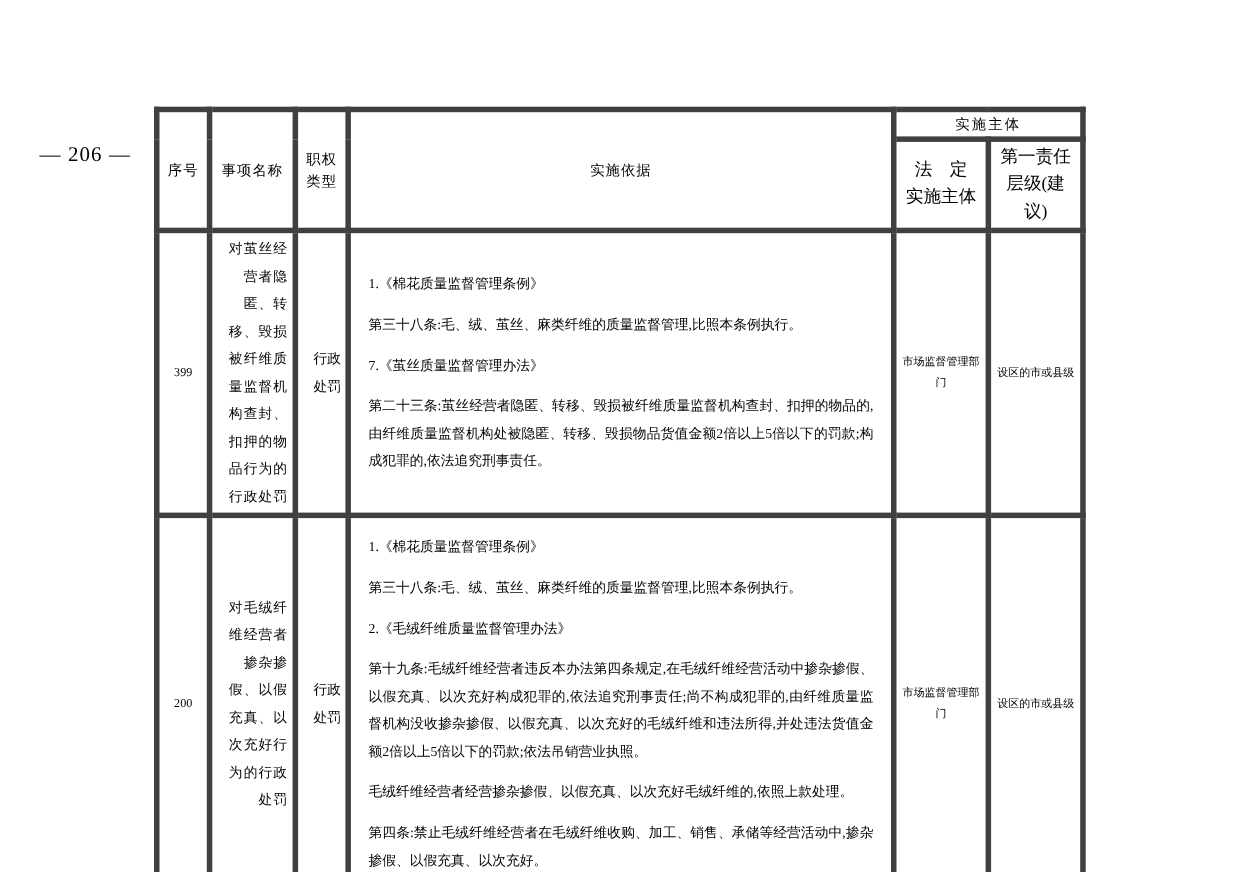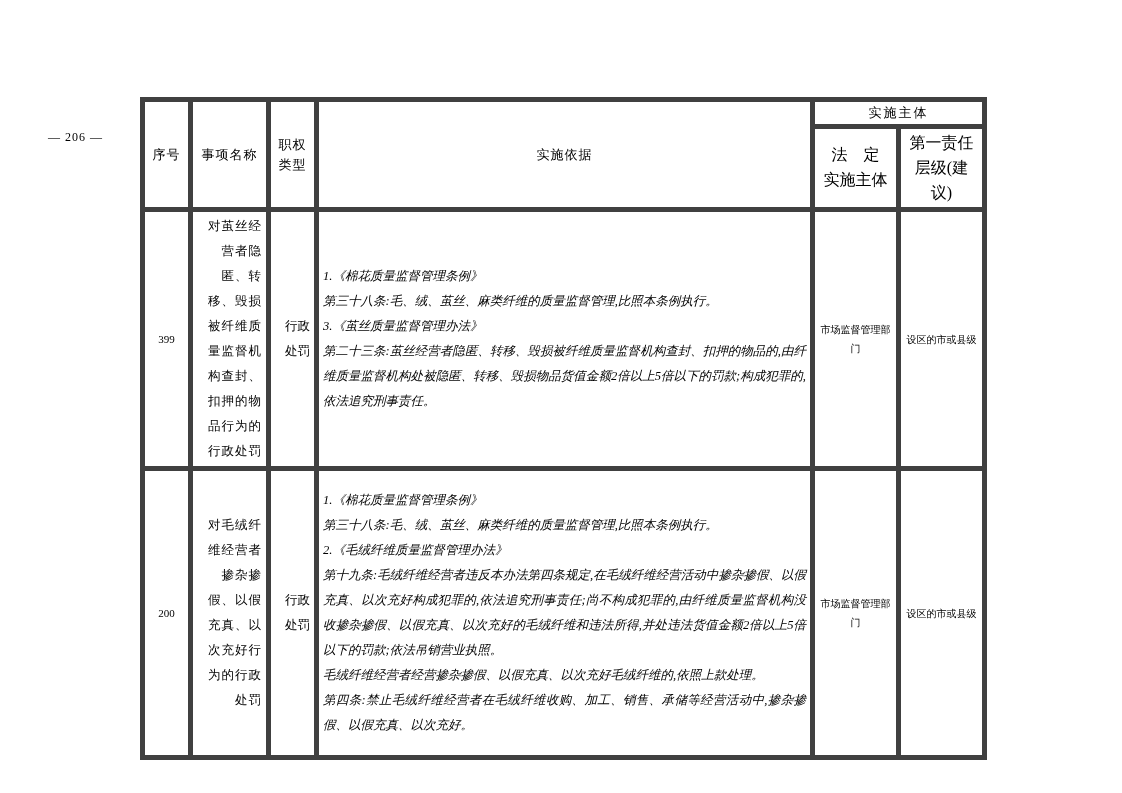--- a/index.html
+++ b/index.html
@@ -11,24 +11,24 @@
     width: 1122px;
     height: 793px;
     position: relative;
     font-family: "Liberation Serif", "DejaVu Serif", serif;
     color: #000000;
     overflow: hidden;
   }
 
   .page-number {
     position: absolute;
-    left: 48px;
+    left: 36px;
     top: 130px;
     width: 100px;
-    font-size: 12px;
+    font-size: 19px;
     letter-spacing: 1px;
     color: #000;
     white-space: nowrap;
   }
 
   .table-wrap {
     position: absolute;
     left: 140px;
     top: 97px;
     width: 842px;
@@ -90,23 +90,22 @@
     line-height: 2.0;
     letter-spacing: 0px;
   }
   td.basis {
     text-align: left;
     font-size: 12.5px;
     line-height: 2.0;
     padding: 8px 10px 8px 12px;
   }
   td.basis p {
-    margin: 0;
+    margin: 12px;
     text-align: justify;
-    font-style: italic;
   }
   td.org, td.level {
     text-align: center;
     font-size: 10px;
     line-height: 1.9;
   }
 
   .row-399 td.basis { height: 200px; }
   .row-400 td.basis { height: 280px; }
 </style>
@@ -148,21 +147,21 @@
       </tr>
     </thead>
     <tbody>
       <tr class="row-399">
         <td class="seq">399</td>
         <td class="name">对茧丝经营者隐匿、转移、毁损被纤维质量监督机构查封、扣押的物品行为的行政处罚</td>
         <td class="type">行政处罚</td>
         <td class="basis">
           <p>1.《棉花质量监督管理条例》</p>
           <p>第三十八条:毛、绒、茧丝、麻类纤维的质量监督管理,比照本条例执行。</p>
-          <p>3.《茧丝质量监督管理办法》</p>
+          <p>7.《茧丝质量监督管理办法》</p>
           <p>第二十三条:茧丝经营者隐匿、转移、毁损被纤维质量监督机构查封、扣押的物品的,由纤维质量监督机构处被隐匿、转移、毁损物品货值金额2倍以上5倍以下的罚款;构成犯罪的,依法追究刑事责任。</p>
         </td>
         <td class="org">市场监督管理部门</td>
         <td class="level">设区的市或县级</td>
       </tr>
       <tr class="row-400">
         <td class="seq">200</td>
         <td class="name">对毛绒纤维经营者掺杂掺假、以假充真、以次充好行为的行政处罚</td>
         <td class="type">行政处罚</td>
         <td class="basis">

